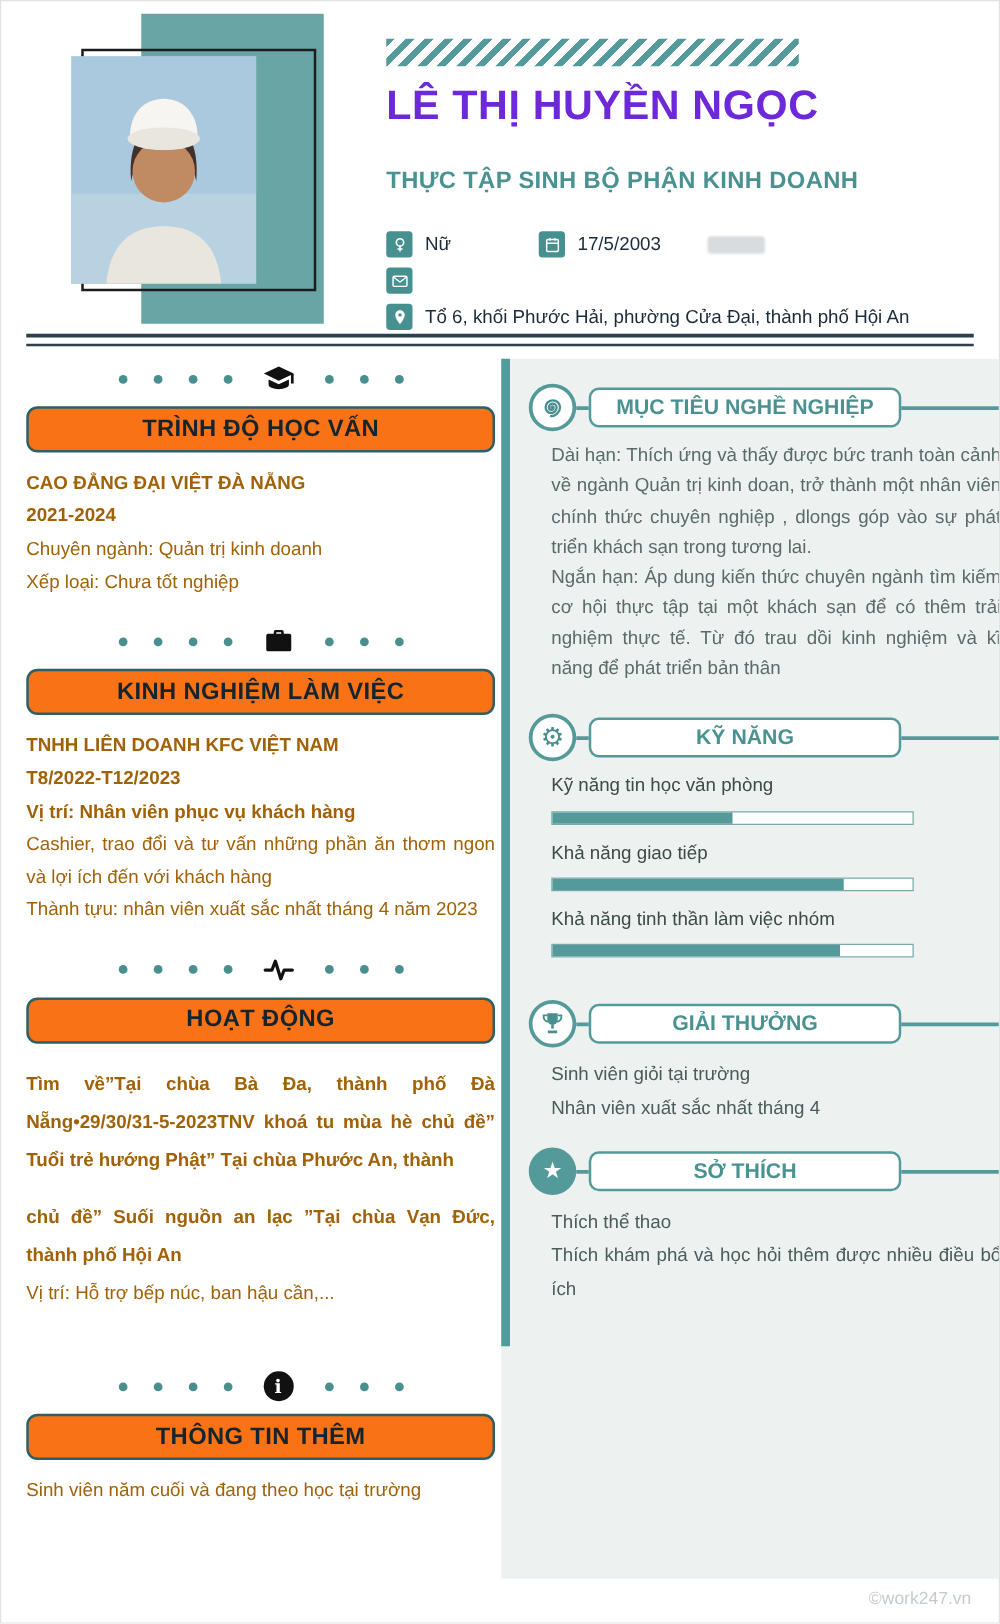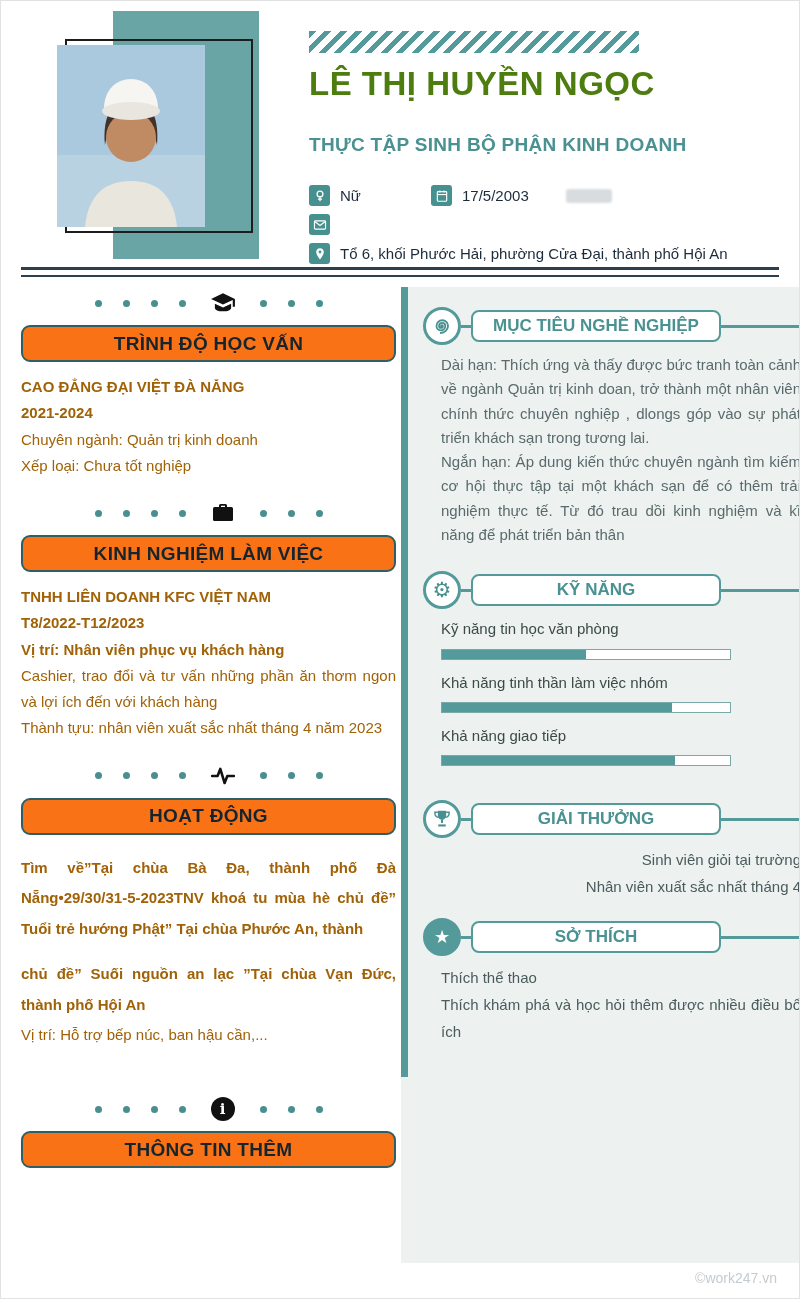--- a/index.html
+++ b/index.html
@@ -8,21 +8,21 @@
   .page { position:relative; width:800px; height:1299px; background:#fff; border:1px solid #e2e2e2; overflow:hidden; }
 
   
   .teal-rect { position:absolute; left:112px; top:10px; width:146px; height:248px; background:#6aa5a5; }
   .outline-box { position:absolute; left:64px; top:38px; width:188px; height:194px; border:2px solid #1d1d1d; }
   .photo { position:absolute; left:56px; top:44px; width:148px; height:182px; overflow:hidden; background:#aac9de; }
   .photo svg { display:block; }
 
   .stripes { position:absolute; left:308px; top:30px; width:330px; height:22px;
              background:repeating-linear-gradient(135deg,#559a9a 0 5px,#ffffff 5px 11px); }
-  .name { position:absolute; left:308px; top:64px; font-size:33px; font-weight:bold; color:#4d7c0f; letter-spacing:.5px; margin:0; }
+  .name { position:absolute; left:308px; top:64px; font-size:33px; font-weight:bold; color:#6d28d9; letter-spacing:.5px; margin:0; }
   .subtitle { position:absolute; left:308px; top:133px; font-size:19px; font-weight:bold; color:#4a9191; letter-spacing:.3px; }
 
   .info-item { position:absolute; display:flex; align-items:center; gap:10px; font-size:15px; color:#1c2b3a; }
   .isq { width:21px; height:21px; background:#46918f; border-radius:3px; display:flex; align-items:center; justify-content:center; flex:none; }
   .redacted { position:absolute; width:46px; height:14px; background:#d8dcdf; border-radius:3px; filter:blur(1px); }
 
   .rule1 { position:absolute; left:20px; right:20px; top:266px; height:3px; background:#2b3f4e; }
   .rule2 { position:absolute; left:20px; right:20px; top:274px; height:2px; background:#2b3f4e; }
 
   
@@ -220,20 +220,23 @@
           <span class="dot"></span>
           <span class="dot"></span>
         <span class="sec-icon">
             <span class="info-badge">i</span>
           </span>
         <span class="dot"></span>
           <span class="dot"></span>
           <span class="dot"></span>
       </div>
       <div class="pill">THÔNG TIN THÊM</div>
+      <div class="sec-body">
+        <p>Sinh viên năm cuối và đang theo học tại trường</p>
+      </div>
     </section>
 
   </div>
 
   <div class="right-col">
     <div class="accent-bar"></div>
     <div class="right-inner">
 
       <section>
         <div class="rhead">
@@ -264,50 +267,50 @@
           <div class="end-dot"></div>
         </div>
         <div class="rbody mb36" style="text-align:left;">
           <div class="skill">
             <div class="skill-label">Kỹ năng tin học văn phòng</div>
             <div class="bar">
                 <div class="fill" style="width: 50%;"></div>
               </div>
           </div>
           <div class="skill">
+            <div class="skill-label">Khả năng giao tiếp</div>
+            <div class="bar">
+                <div class="fill" style="width: 81%;"></div>
+              </div>
+          </div>
+          <div class="skill">
             <div class="skill-label">Khả năng tinh thần làm việc nhóm</div>
             <div class="bar">
                 <div class="fill" style="width: 80%;"></div>
-              </div>
-          </div>
-          <div class="skill">
-            <div class="skill-label">Khả năng giao tiếp</div>
-            <div class="bar">
-                <div class="fill" style="width: 81%;"></div>
               </div>
           </div>
         </div>
       </section>
 
       <section>
         <div class="rhead">
           <div class="circle-icon">
             <svg width="20" height="20" viewBox="0 0 24 24">
               <path d="M7 2h10v6a5 5 0 0 1-10 0V2z" fill="#4a8f8f"></path>
               <path d="M17 4h3.5v1.5A4.5 4.5 0 0 1 16 10M7 4H3.5v1.5A4.5 4.5 0 0 0 8 10" stroke="#4a8f8f" stroke-width="1.8" fill="none"></path>
               <rect x="10.8" y="12.5" width="2.4" height="4.2" fill="#4a8f8f"></rect>
               <path d="M7.5 18.5h9V21h-9z" fill="#4a8f8f"></path>
             </svg>
           </div>
           <div class="conn"></div>
           <div class="rtitle">GIẢI THƯỞNG</div>
           <div class="conn grow"></div>
           <div class="end-dot"></div>
         </div>
-        <div class="rbody rlist" style="margin-bottom:18px;text-align:right;">
+        <div class="rbody rlist" style="margin-bottom:18px;">
           <p>Sinh viên giỏi tại trường</p>
           <p>Nhân viên xuất sắc nhất tháng 4</p>
         </div>
       </section>
 
       <section>
         <div class="rhead">
           <div class="circle-icon filled">
               <span class="glyph-white">★</span>
             </div>

